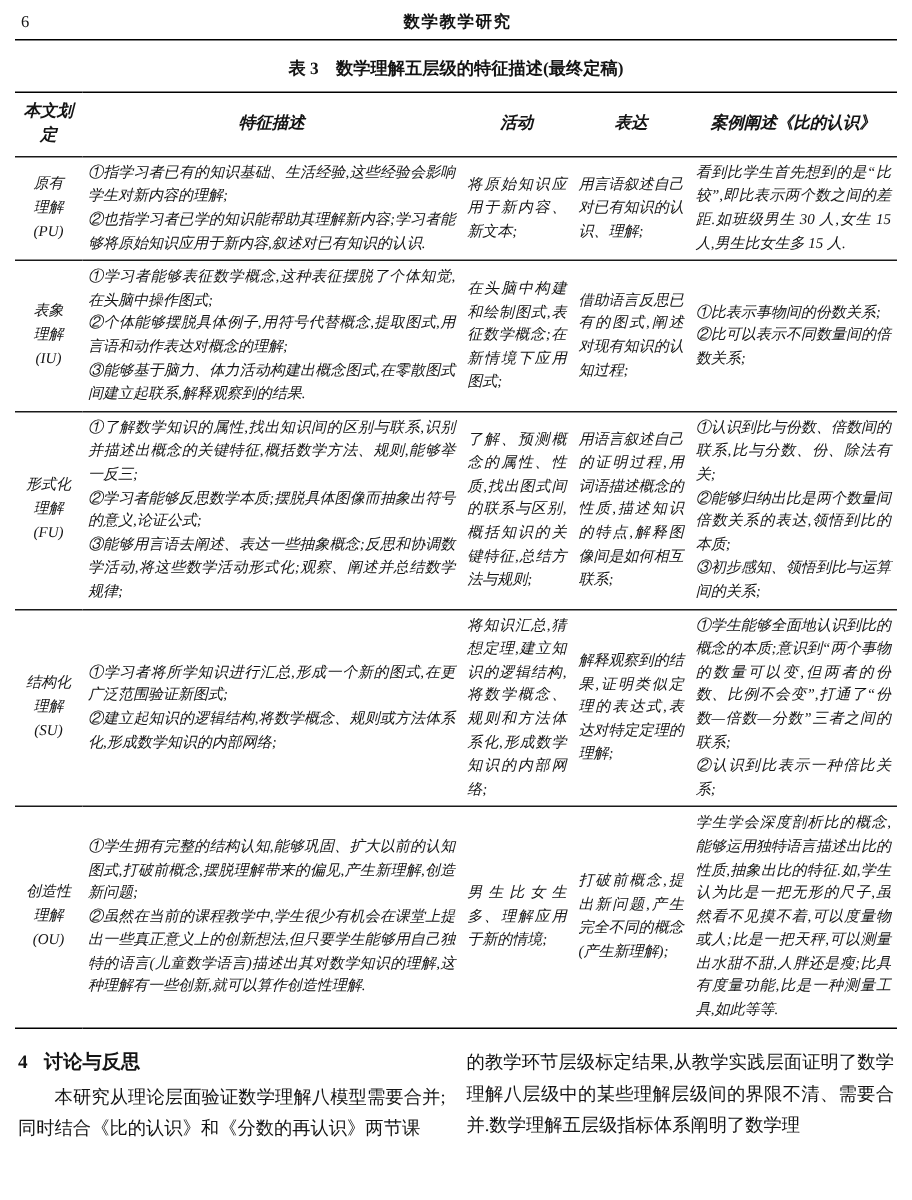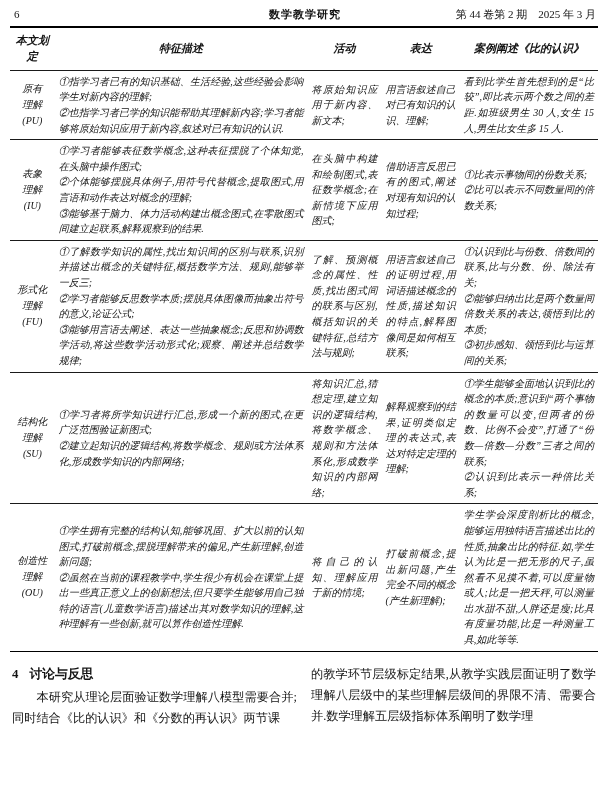--- a/index.html
+++ b/index.html
@@ -57,24 +57,24 @@
   .discussion p.indent { text-indent: 2em; }
 </style>
 </head>
 <body>
 
 <div class="page">
 
   <div class="runhead">
     <span class="pn">6</span>
     <span class="jt">数学教学研究</span>
-    <span class="iss">第 44 卷第 2 期　2025 年 3 月</span>
   </div>
   <div class="head-rule"></div>
 
+  <div class="tbl-title">表 3　数学理解五层级的特征描述(最终定稿)</div>
 
   <table class="ftable">
     <colgroup>
       <col style="width:7.6%">
         <col style="width:43%">
         <col style="width:12.6%">
         <col style="width:13.3%">
         <col style="width:23.5%">
     </colgroup>
     <thead>
@@ -177,21 +177,21 @@
           <td class="level">
             <p>创造性</p>
             <p>理解</p>
             <p>(OU)</p>
           </td>
           <td>
             <p>①学生拥有完整的结构认知,能够巩固、扩大以前的认知图式,打破前概念,摆脱理解带来的偏见,产生新理解,创造新问题;</p>
             <p>②虽然在当前的课程教学中,学生很少有机会在课堂上提出一些真正意义上的创新想法,但只要学生能够用自己独特的语言(儿童数学语言)描述出其对数学知识的理解,这种理解有一些创新,就可以算作创造性理解.</p>
           </td>
           <td>
-            <p>将自己的认知、理解应用于新的情境;</p>
+            <p>男生比女生多、理解应用于新的情境;</p>
           </td>
           <td>
             <p>打破前概念,提出新问题,产生完全不同的概念(产生新理解);</p>
           </td>
           <td>
             <p>学生学会深度剖析比的概念,能够运用独特语言描述出比的性质,抽象出比的特征.如,学生认为比是一把无形的尺子,虽然看不见摸不着,可以度量物或人;比是一把天秤,可以测量出水甜不甜,人胖还是瘦;比具有度量功能,比是一种测量工具,如此等等.</p>
           </td>
         </tr>
       </tbody>
   </table>

